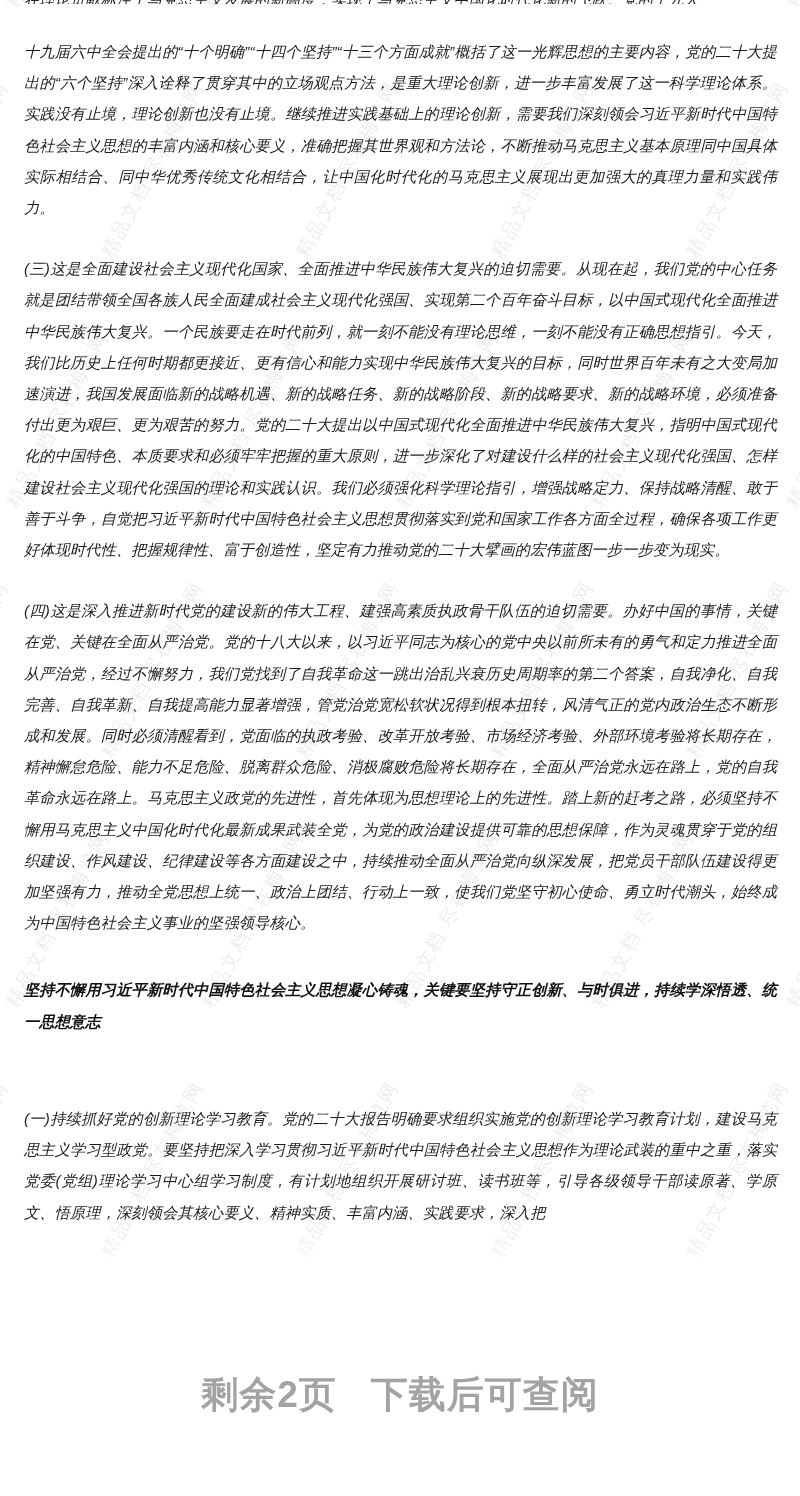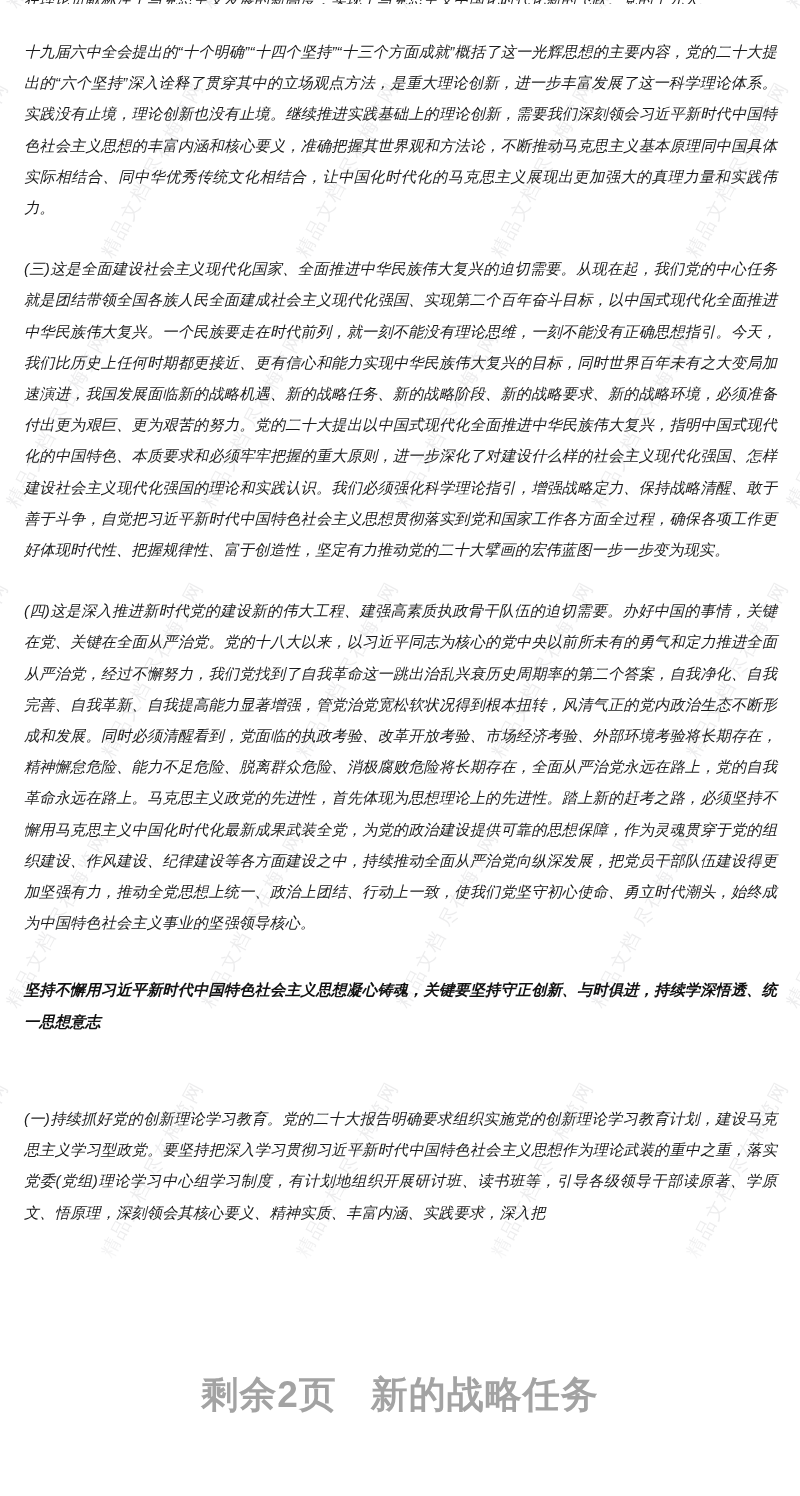--- a/index.html
+++ b/index.html
@@ -191,17 +191,17 @@
 
     <p class="para">(一)持续抓好党的创新理论学习教育。党的二十大报告明确要求组织实施党的创新理论学习教育计划，建设马克思主义学习型政党。要坚持把深入学习贯彻习近平新时代中国特色社会主义思想作为理论武装的重中之重，落实党委(党组)理论学习中心组学习制度，有计划地组织开展研讨班、读书班等，引导各级领导干部读原著、学原文、悟原理，深刻领会其核心要义、精神实质、丰富内涵、实践要求，深入把</p>
 
   </div>
 
   <div id="banner-fade"></div>
 
   <div id="bottom-banner">
     <div id="banner-inner">
       <span>剩余2页</span>
-      <span>新的战略任务</span>
+      <span>下载后可查阅</span>
     </div>
   </div>
 
 </div>
 
 </body></html>

